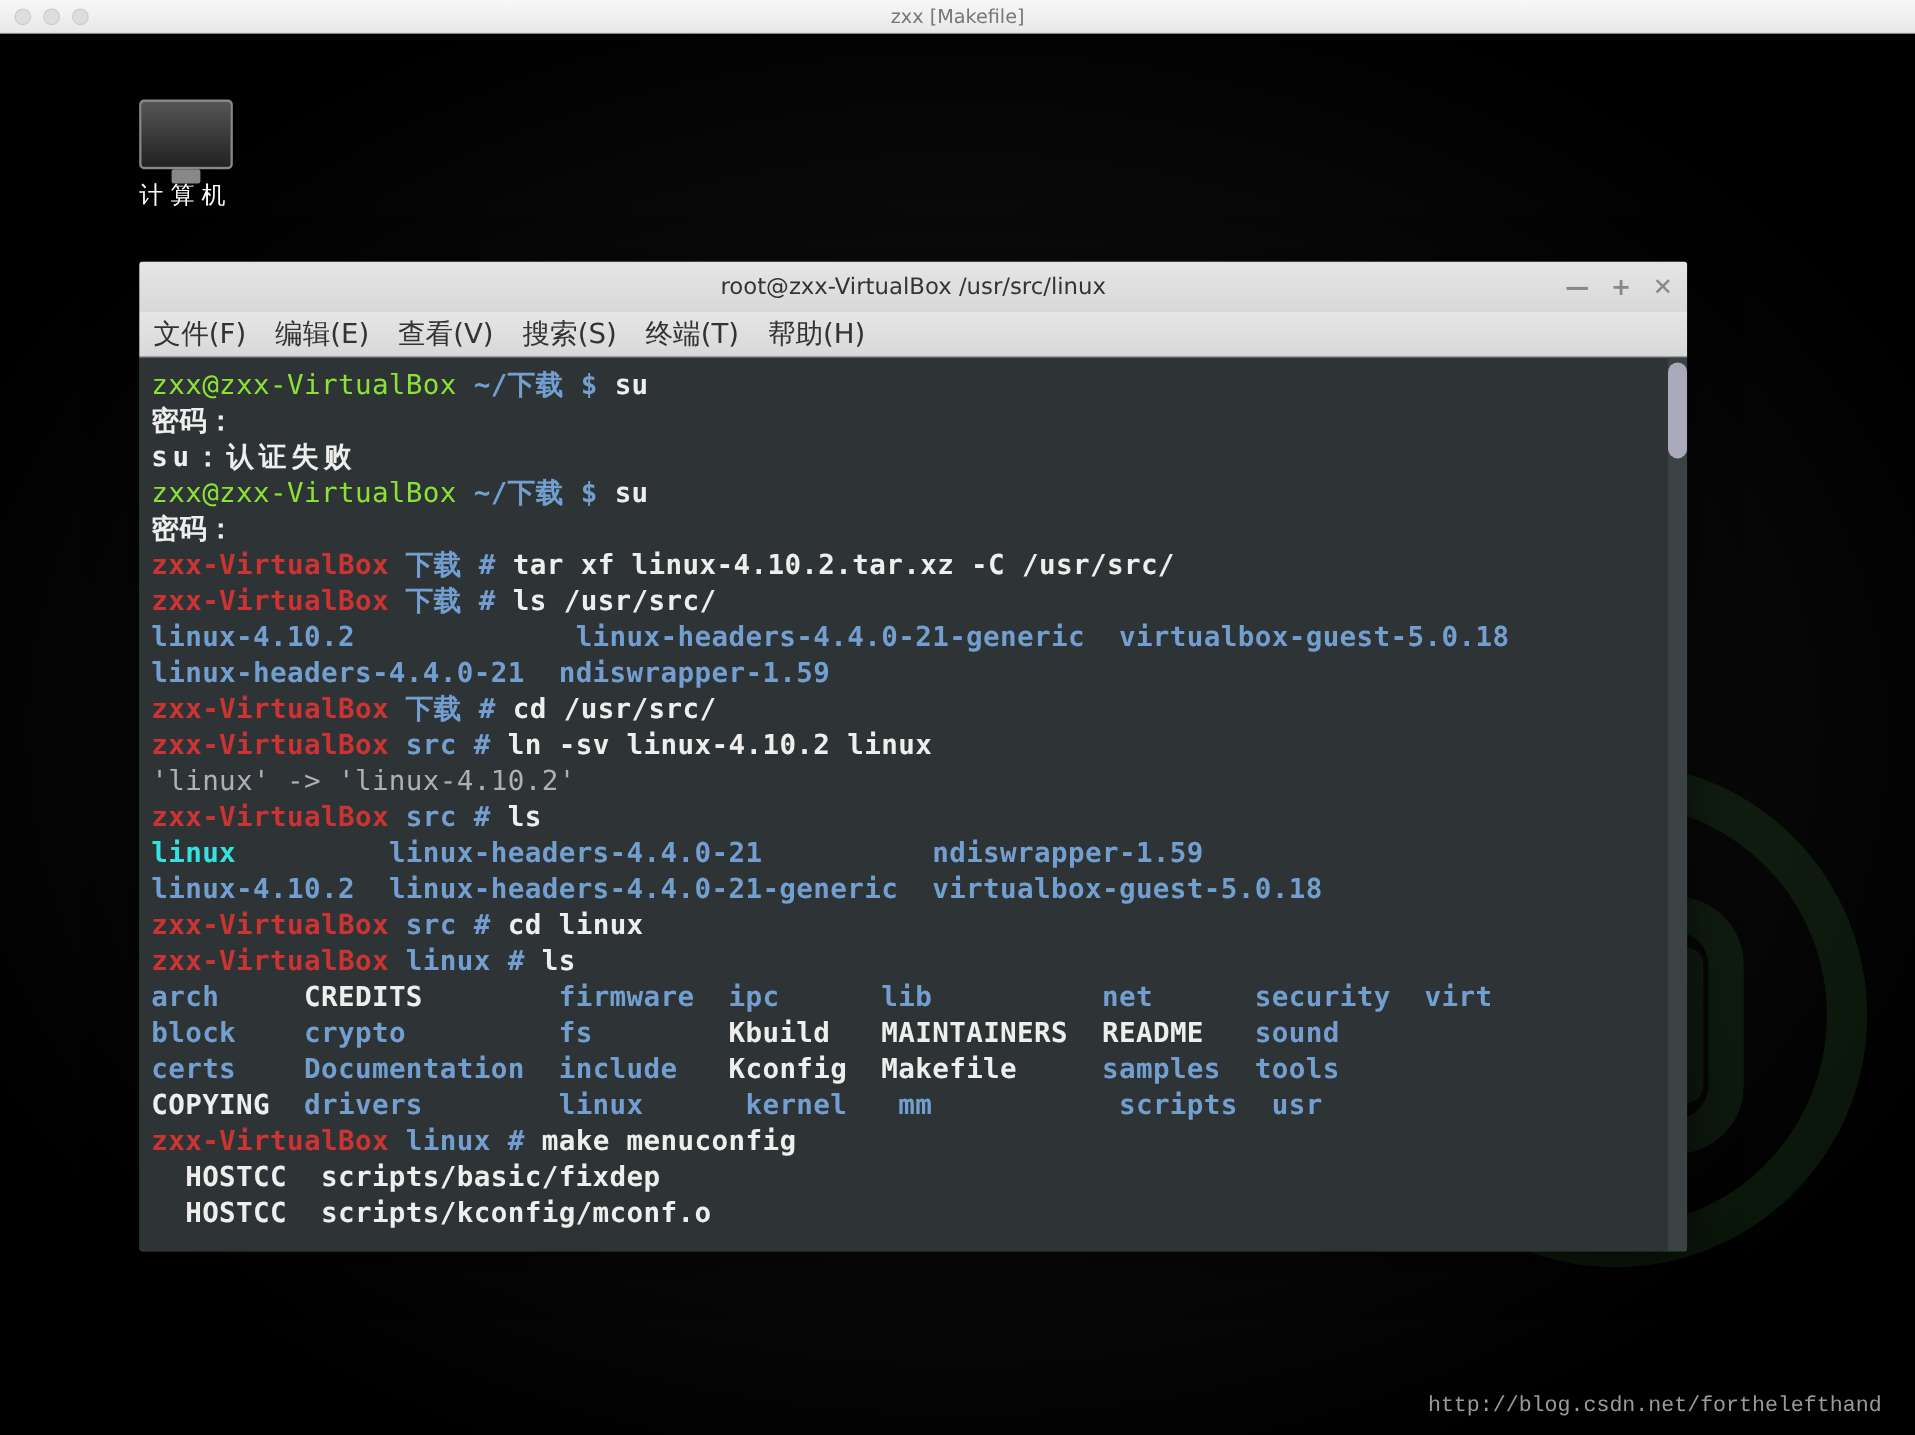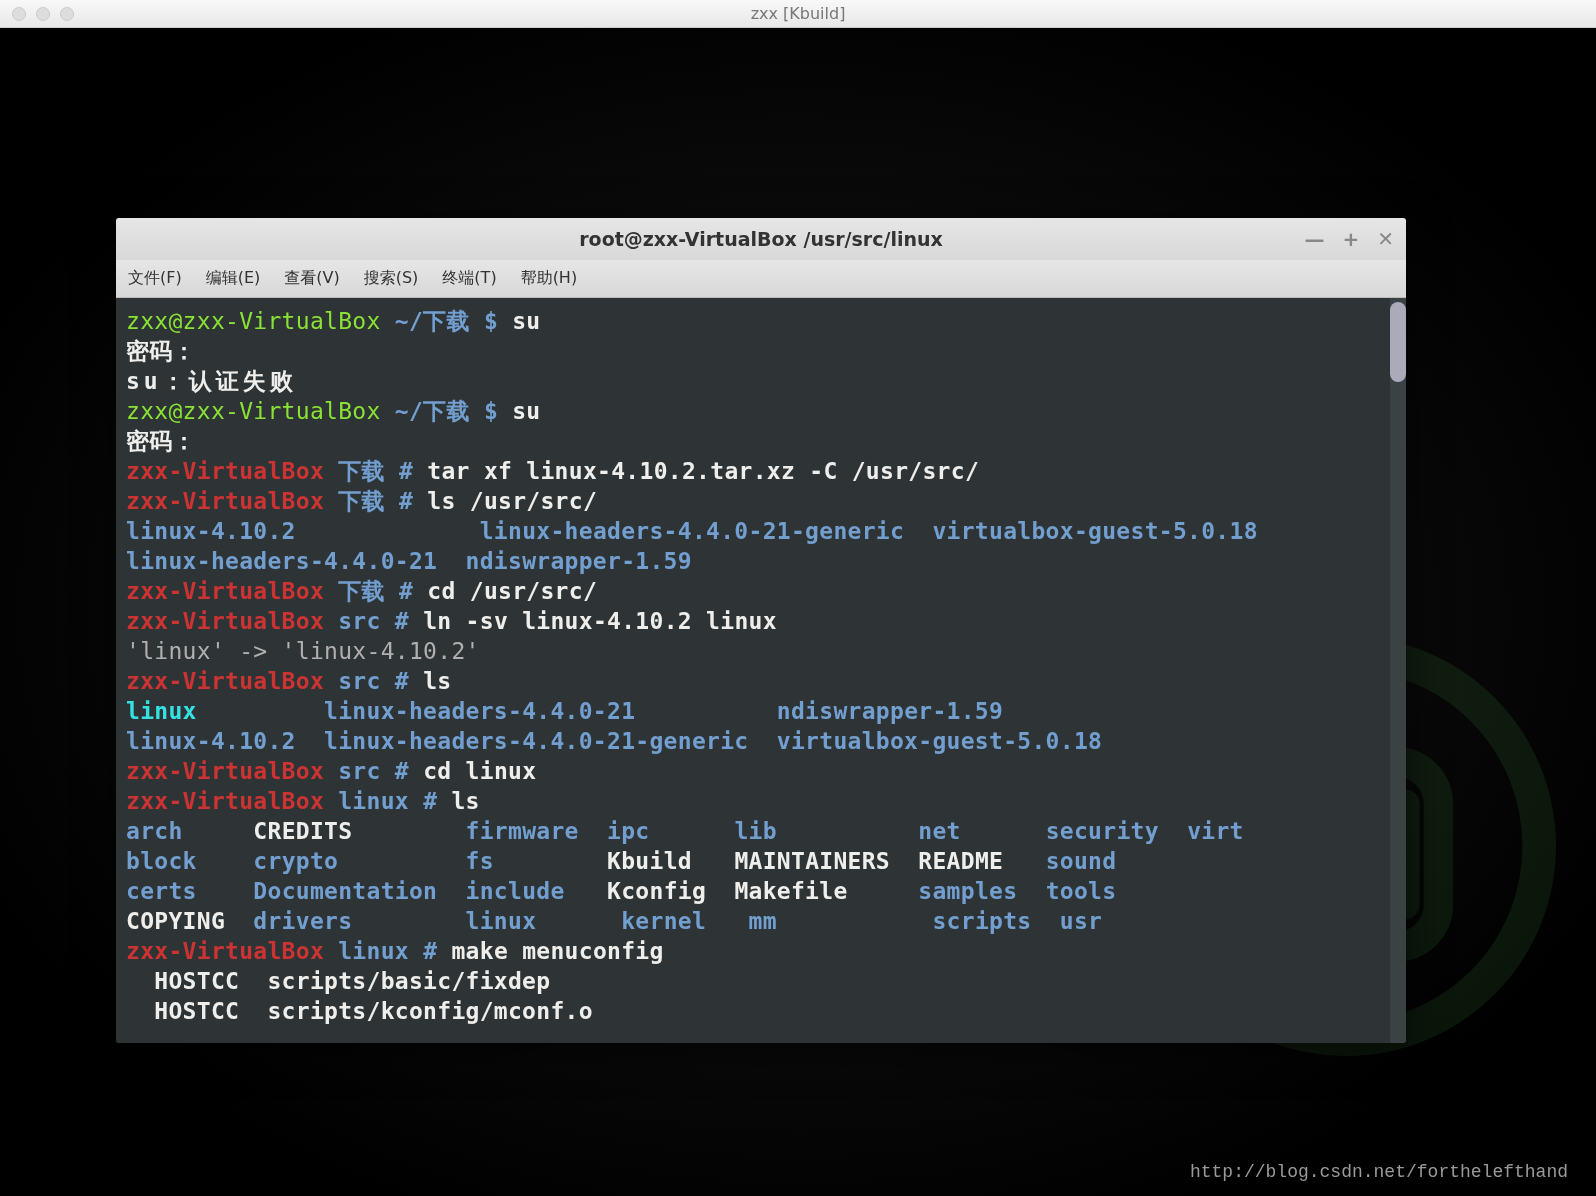--- a/index.html
+++ b/index.html
@@ -11,24 +11,24 @@
 .desktop { position: relative; width: 1596px; height: 1168px; background: radial-gradient(ellipse at center, #1a1a1a 0%, #000 80%); }
 .mint-bg { position:absolute; right:40px; bottom:140px; width:420px; height:420px; opacity:0.12; }
 .mint-bg svg { width:100%; height:100%; }
 .desktop-icon { position: absolute; left: 100px; top: 55px; width: 110px; text-align: center; color: #fff; }
 .monitor-icon { width: 78px; height: 58px; margin: 0 auto 8px; background: linear-gradient(#555,#222); border: 2px solid #888; border-radius: 4px; position: relative; }
 .monitor-icon::after { content:""; position:absolute; bottom:-14px; left:50%; transform:translateX(-50%); width:24px; height:12px; background:#888; border-radius:2px; }
 .desktop-icon-label { font-size: 20px; letter-spacing: 6px; color:#fff; text-shadow:0 1px 2px #000; }
 
 .term-window { position: absolute; left: 116px; top: 190px; width: 1290px; height: 825px; background: #2d3436; box-shadow: 0 8px 40px rgba(0,0,0,.6); border-radius: 3px; overflow: hidden; display: flex; flex-direction: column; }
 .term-titlebar { height: 42px; background: linear-gradient(#e6e6e6,#d8d8d8); display: flex; align-items: center; justify-content: center; position: relative; }
-.term-title { color: #333; font-size: 19px; font-weight: bold; }
+.term-title { color: #333; font-size: 19px; font-weight: normal; }
 .term-controls { position: absolute; right: 12px; display: flex; gap: 18px; }
 .term-controls span { color: #888; font-size: 20px; cursor: pointer; font-weight: bold; line-height: 1; }
-.term-menubar { height: 38px; background: linear-gradient(#e6e6e6,#d8d8d8); border-bottom: 1px solid #bbb; display: flex; align-items: center; padding-left: 12px; gap: 24px; font-size: 16px; color: #333; }
+.term-menubar { height: 38px; background: linear-gradient(#e6e6e6,#d8d8d8); border-bottom: 1px solid #bbb; display: flex; align-items: center; padding-left: 12px; gap: 24px; font-size: 23px; color: #333; }
 .term-menubar span { cursor: pointer; }
 .term-body { flex: 1; background: #2e3436; padding: 8px 10px; position: relative; font-family: "DejaVu Sans Mono", "Courier New", monospace; font-size: 23px; line-height: 30px; color: #eeeeec; overflow: hidden; letter-spacing: 0.3px; }
 .term-scroll { position:absolute; top:0; right:0; width:16px; height:100%; background:#3a4244; }
 .term-thumb { width:16px; height:80px; background:#aab; border-radius:8px; margin-top:4px; }
 
 .g  { color:#8ae234; font-weight:normal; }
 .b  { color:#729fcf; font-weight:bold; }
 .rn { color:#cc3333; font-weight:bold;margin-top:41px; }
 .c  { color:#34e2e2; font-weight:bold; }
 .w  { color:#eeeeec;font-weight:bold; }
@@ -42,32 +42,36 @@
 </style>
 </head>
 <body>
 
 <div class="vm-titlebar">
   <div class="traffic">
     <span></span>
     <span></span>
     <span></span>
   </div>
-  <div class="vm-title">zxx [Kbuild]</div>
+  <div class="vm-title">zxx [Makefile]</div>
 </div>
 
 <div class="desktop">
   <div class="mint-bg">
     <svg viewBox="0 0 100 100">
         <circle cx="50" cy="50" r="46" fill="none" stroke="#4fb04f" stroke-width="8"></circle>
         <rect x="28" y="30" width="44" height="44" rx="10" fill="none" stroke="#4fb04f" stroke-width="7"></rect>
         <path d="M36 40 v24 M50 40 v24 M64 40 v24 M36 40 h28" stroke="#4fb04f" stroke-width="7" fill="none" stroke-linecap="round"></path>
       </svg>
   </div>
 
+  <div class="desktop-icon">
+    <div class="monitor-icon"></div>
+    <div class="desktop-icon-label">计算机</div>
+  </div>
 
   <div class="term-window">
     <div class="term-titlebar">
       <div class="term-title">root@zxx-VirtualBox /usr/src/linux</div>
       <div class="term-controls">
         <span>—</span>
         <span>+</span>
         <span>✕</span>
       </div>
     </div>

